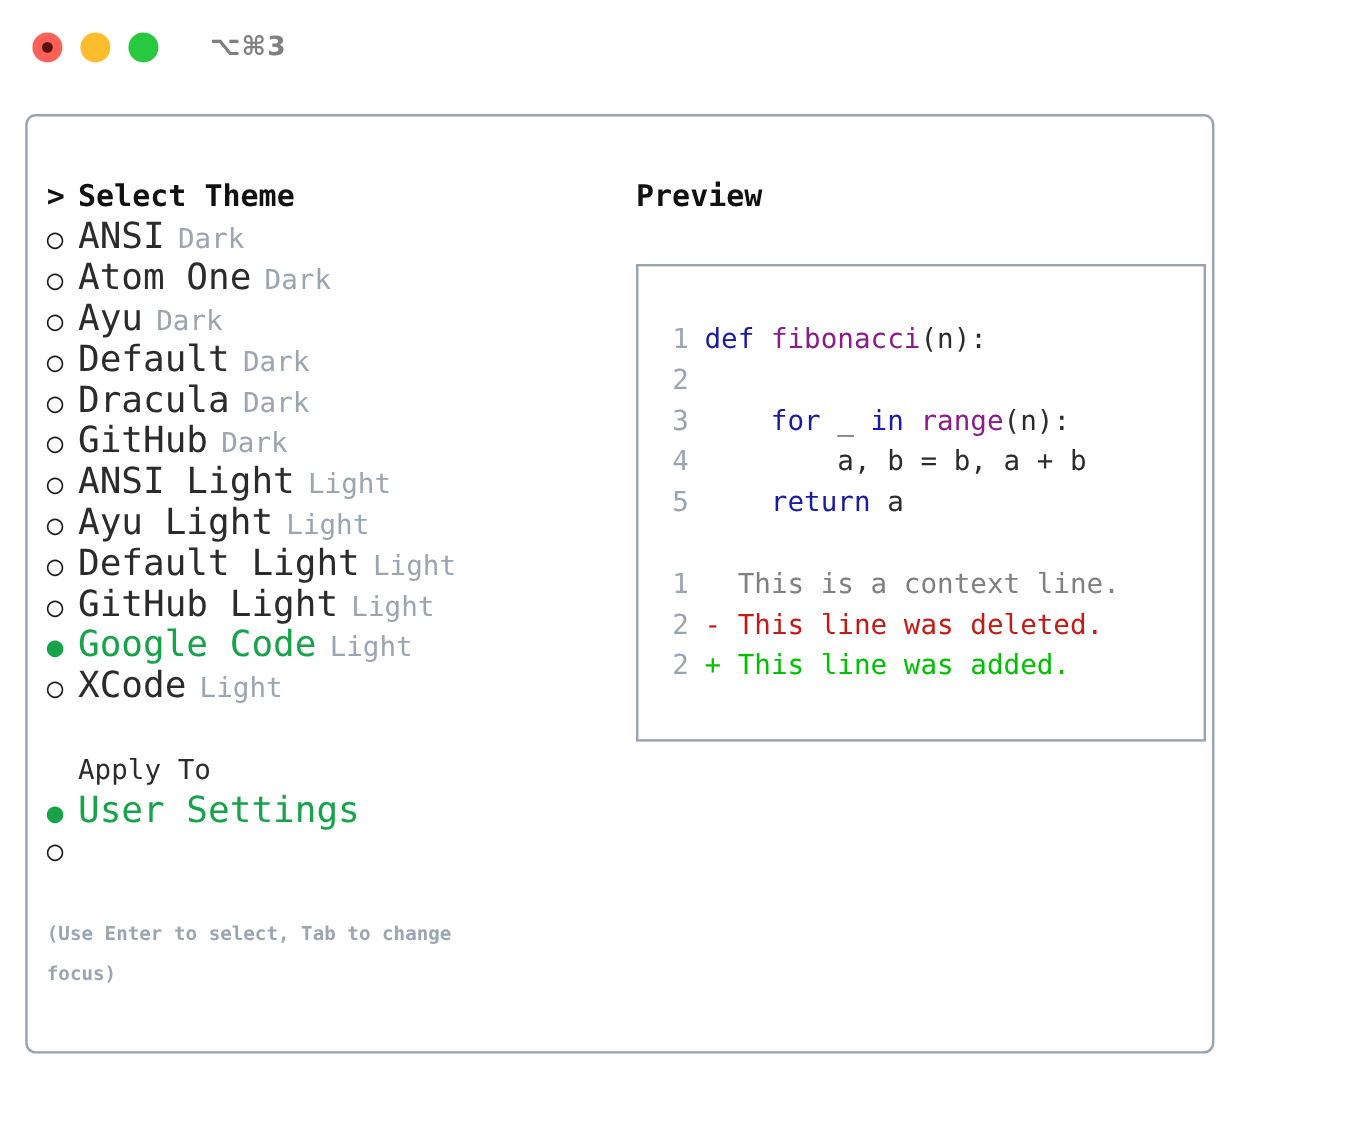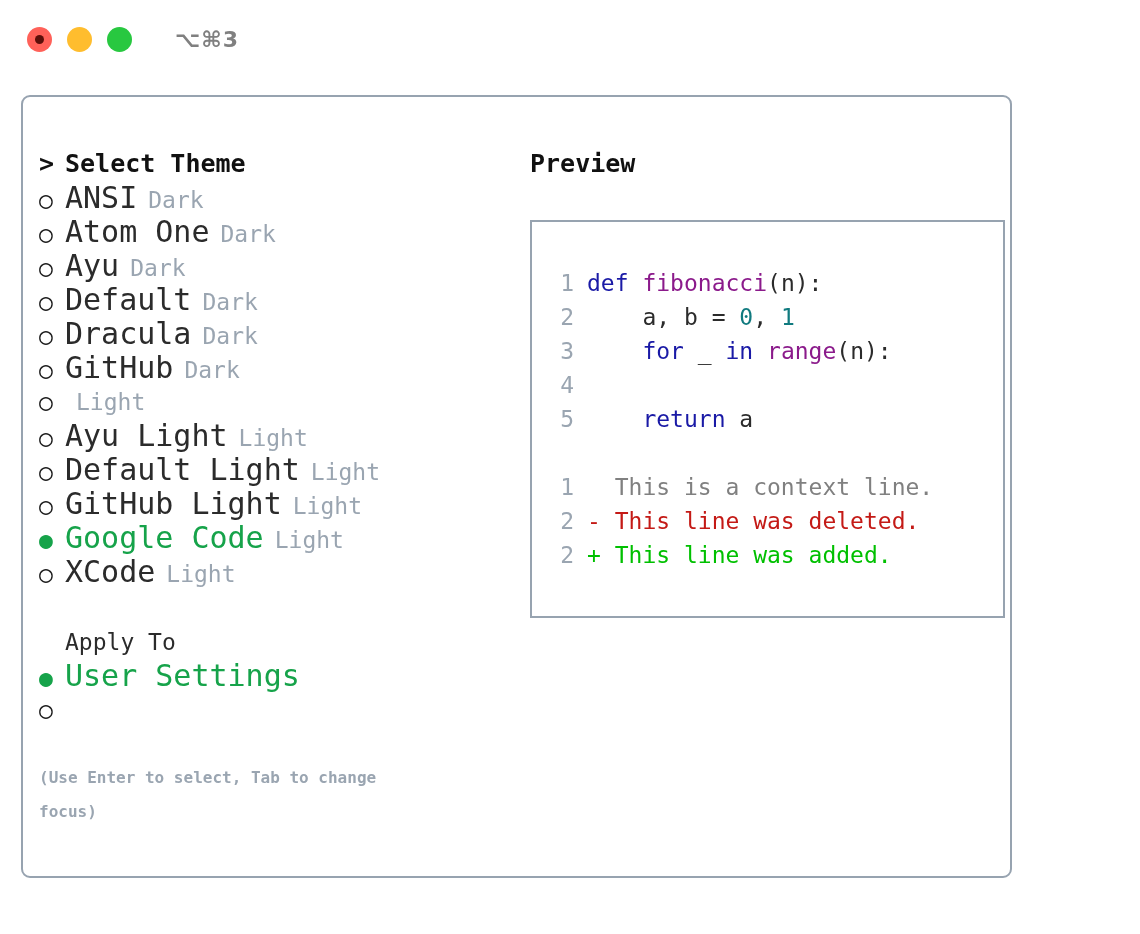--- a/index.html
+++ b/index.html
@@ -213,21 +213,21 @@
         <span class="heading">Select Theme</span>
       </div>
 
       <div id="theme-list">
           <div class="row"><span class="marker">○</span><span class="item-name">ANSI</span><span class="item-variant">Dark</span></div>
           <div class="row"><span class="marker">○</span><span class="item-name">Atom One</span><span class="item-variant">Dark</span></div>
           <div class="row"><span class="marker">○</span><span class="item-name">Ayu</span><span class="item-variant">Dark</span></div>
           <div class="row"><span class="marker">○</span><span class="item-name">Default</span><span class="item-variant">Dark</span></div>
           <div class="row"><span class="marker">○</span><span class="item-name">Dracula</span><span class="item-variant">Dark</span></div>
           <div class="row"><span class="marker">○</span><span class="item-name">GitHub</span><span class="item-variant">Dark</span></div>
-          <div class="row"><span class="marker">○</span><span class="item-variant">Light</span></div>
+          <div class="row"><span class="marker">○</span><span class="item-name">ANSI Light</span><span class="item-variant">Light</span></div>
           <div class="row"><span class="marker">○</span><span class="item-name">Ayu Light</span><span class="item-variant">Light</span></div>
           <div class="row"><span class="marker">○</span><span class="item-name">Default Light</span><span class="item-variant">Light</span></div>
           <div class="row"><span class="marker">○</span><span class="item-name">GitHub Light</span><span class="item-variant">Light</span></div>
           <div class="row"><span class="marker sel">●</span><span class="item-name sel">Google Code</span><span class="item-variant">Light</span></div>
           <div class="row"><span class="marker">○</span><span class="item-name">XCode</span><span class="item-variant">Light</span></div>
         </div>
 
       <div class="section-spacer"></div>
 
       <div class="row">
@@ -241,23 +241,23 @@
 
       <div class="hint">(Use Enter to select, Tab to change focus)</div>
     </div>
 
     <div class="right-col">
       <div class="preview-title">Preview</div>
 
       <div class="preview-box">
         <div id="code-block">
             <div class="code-line"><span class="lineno">1</span><span><span class="kw">def</span><span class="codetext"> </span><span class="fn">fibonacci</span><span class="punct">(n):</span></span></div>
-            <div class="code-line"><span class="lineno">2</span><span>&nbsp;&nbsp;&nbsp;&nbsp;<span class="codetext">a, b = </span><span class="num">0</span><span class="codetext">, </span><span class="num">1</span></span></div>
+            <div class="code-line"><span class="lineno">2</span></div>
             <div class="code-line"><span class="lineno">3</span><span>&nbsp;&nbsp;&nbsp;&nbsp;<span class="kw">for</span><span class="codetext"> _ </span><span class="kw">in</span><span class="codetext"> </span><span class="fn">range</span><span class="punct">(n):</span></span></div>
-            <div class="code-line"><span class="lineno">4</span></div>
+            <div class="code-line"><span class="lineno">4</span><span>&nbsp;&nbsp;&nbsp;&nbsp;&nbsp;&nbsp;&nbsp;&nbsp;<span class="codetext">a, b = b, a + b</span></span></div>
             <div class="code-line"><span class="lineno">5</span><span>&nbsp;&nbsp;&nbsp;&nbsp;<span class="kw">return</span><span class="codetext"> a</span></span></div>
           </div>
         <div class="diff-gap"></div>
         <div id="diff-block">
             <div class="code-line"><span class="lineno">1</span><span class="diff-ctx">  </span><span class="diff-ctx">This is a context line.</span></div>
             <div class="code-line"><span class="lineno">2</span><span class="diff-del">- </span><span class="diff-del">This line was deleted.</span></div>
             <div class="code-line"><span class="lineno">2</span><span class="diff-add">+ </span><span class="diff-add">This line was added.</span></div>
           </div>
       </div>
     </div>

